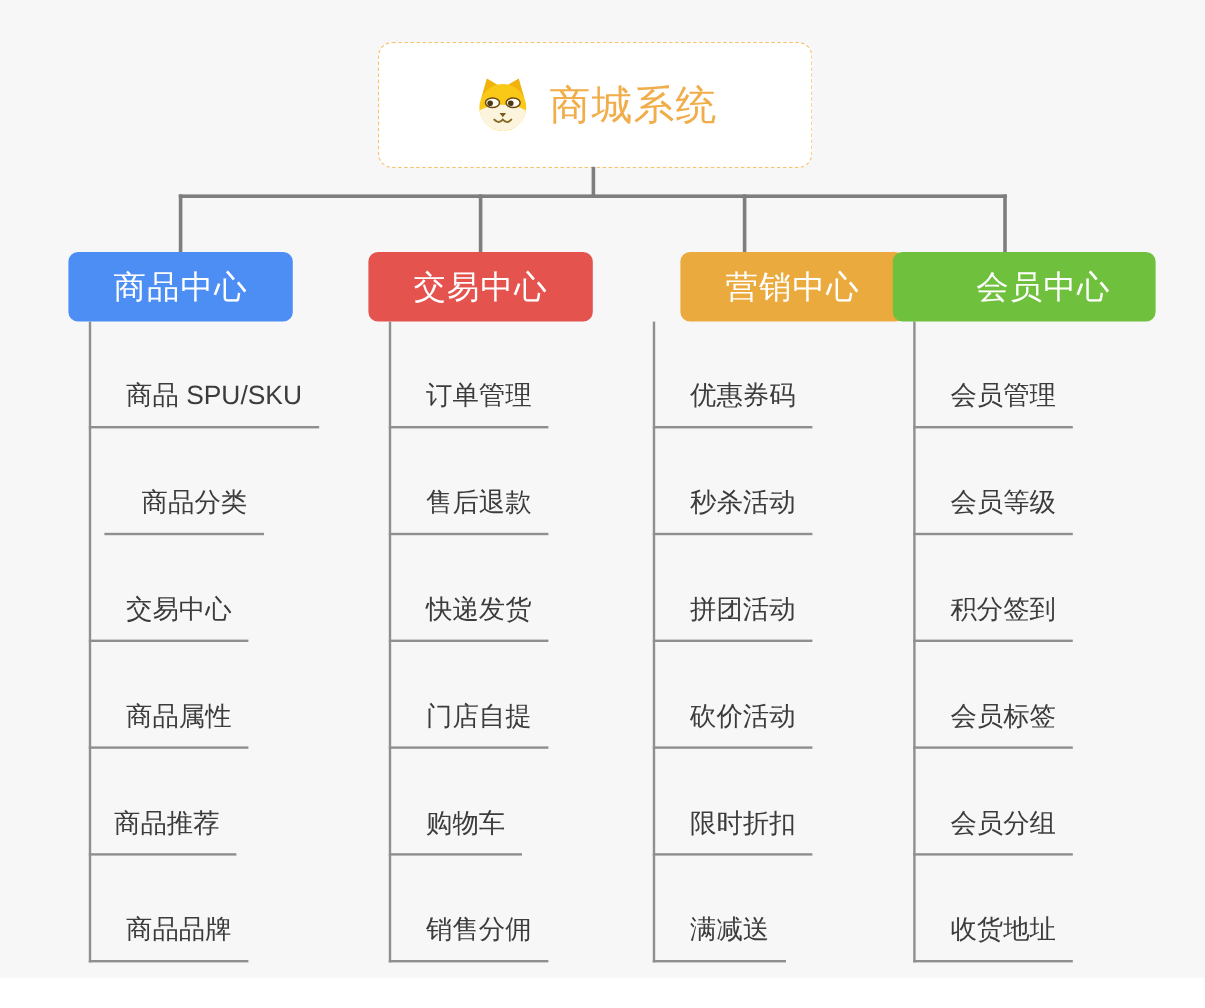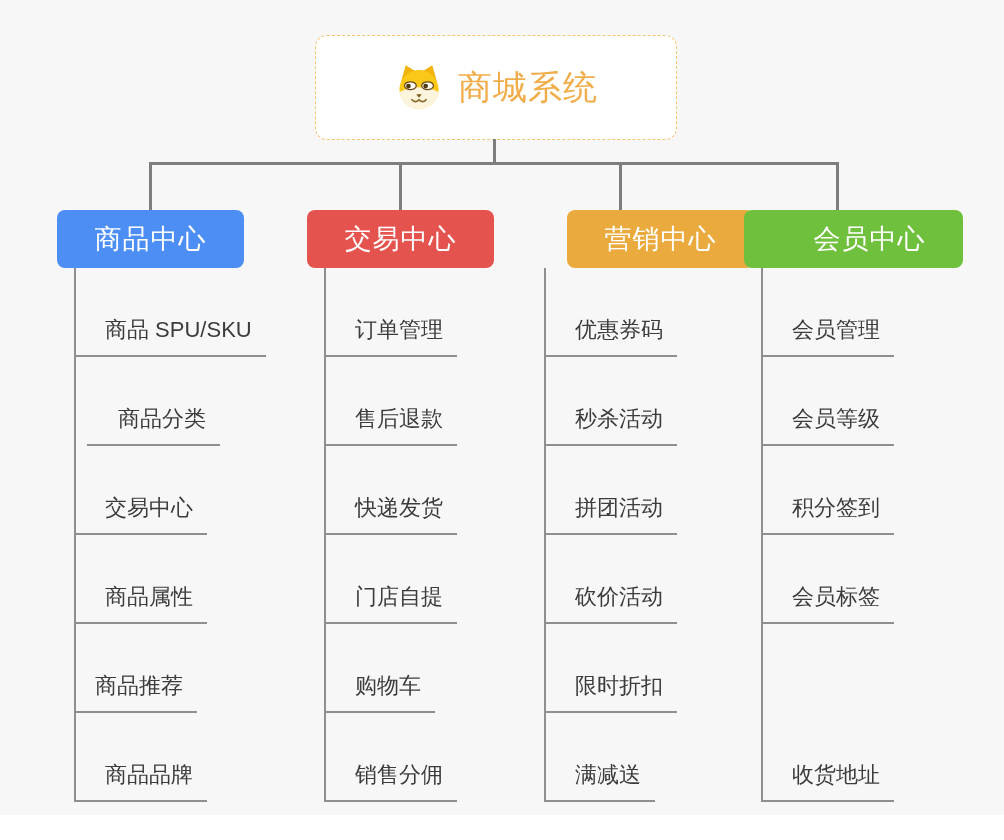--- a/index.html
+++ b/index.html
@@ -135,18 +135,19 @@
         <div class="child-item" style="top: 463px;">限时折扣</div>
         <div class="child-item" style="top: 552px;">满减送</div>
       </div>
       <div class="branch" style="left: 744px;">
         <div class="branch-header" style="background: rgb(111, 192, 60); padding-left: 32px;">会员中心</div>
         <div class="spine"></div>
         <div class="child-item" style="top: 107px;">会员管理</div>
         <div class="child-item" style="top: 196px;">会员等级</div>
         <div class="child-item" style="top: 285px;">积分签到</div>
         <div class="child-item" style="top: 374px;">会员标签</div>
+        <div class="child-item" style="top: 463px;">会员分组</div>
         <div class="child-item" style="top: 552px;">收货地址</div>
       </div>
     </div>
 
   <div class="footer"></div>
 </div>
 
 </body></html>

